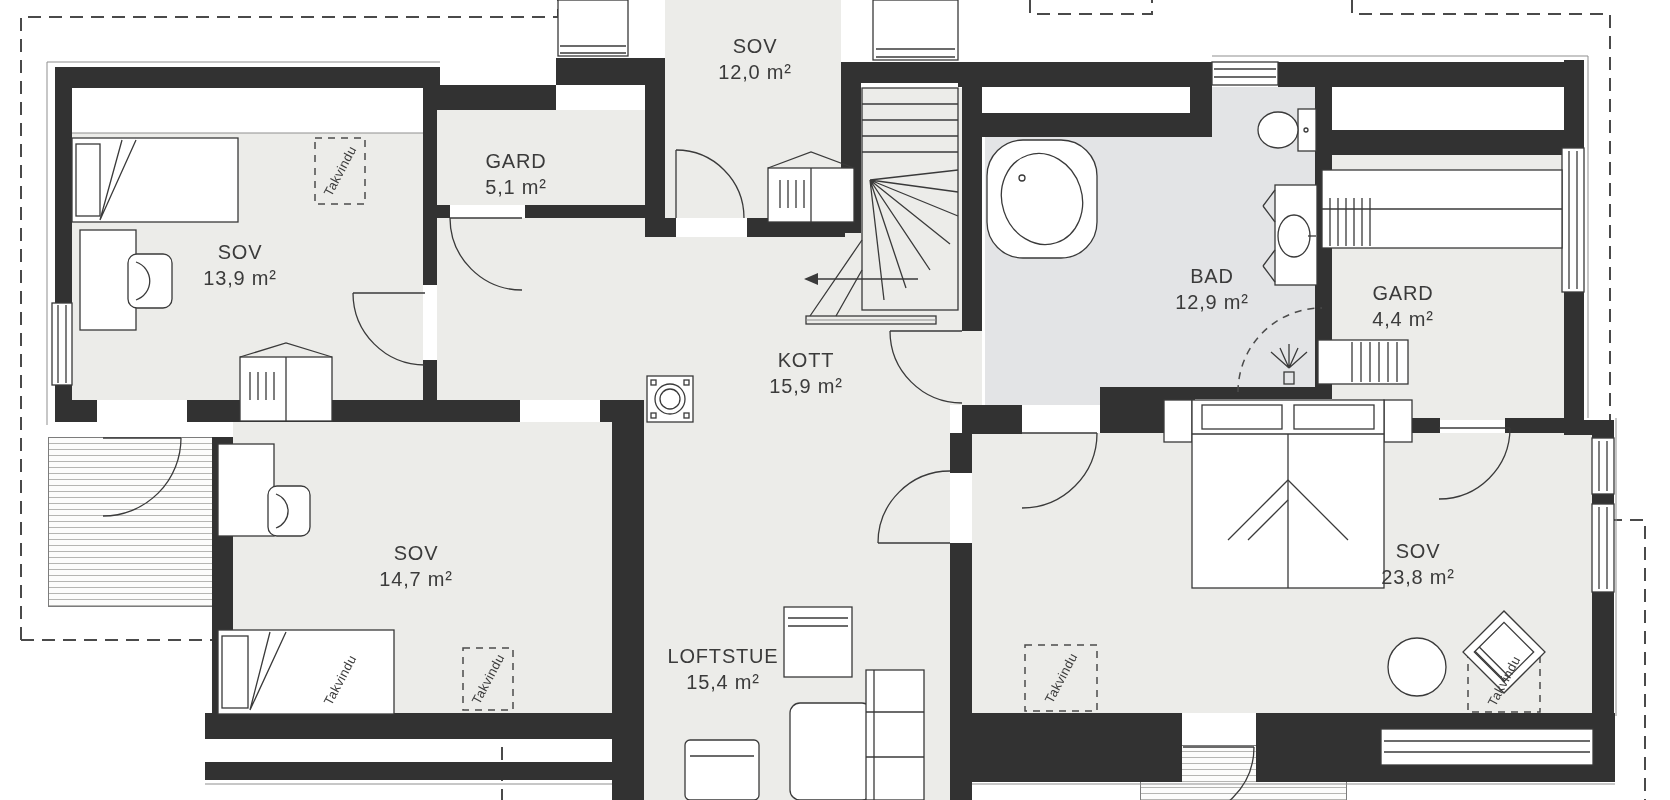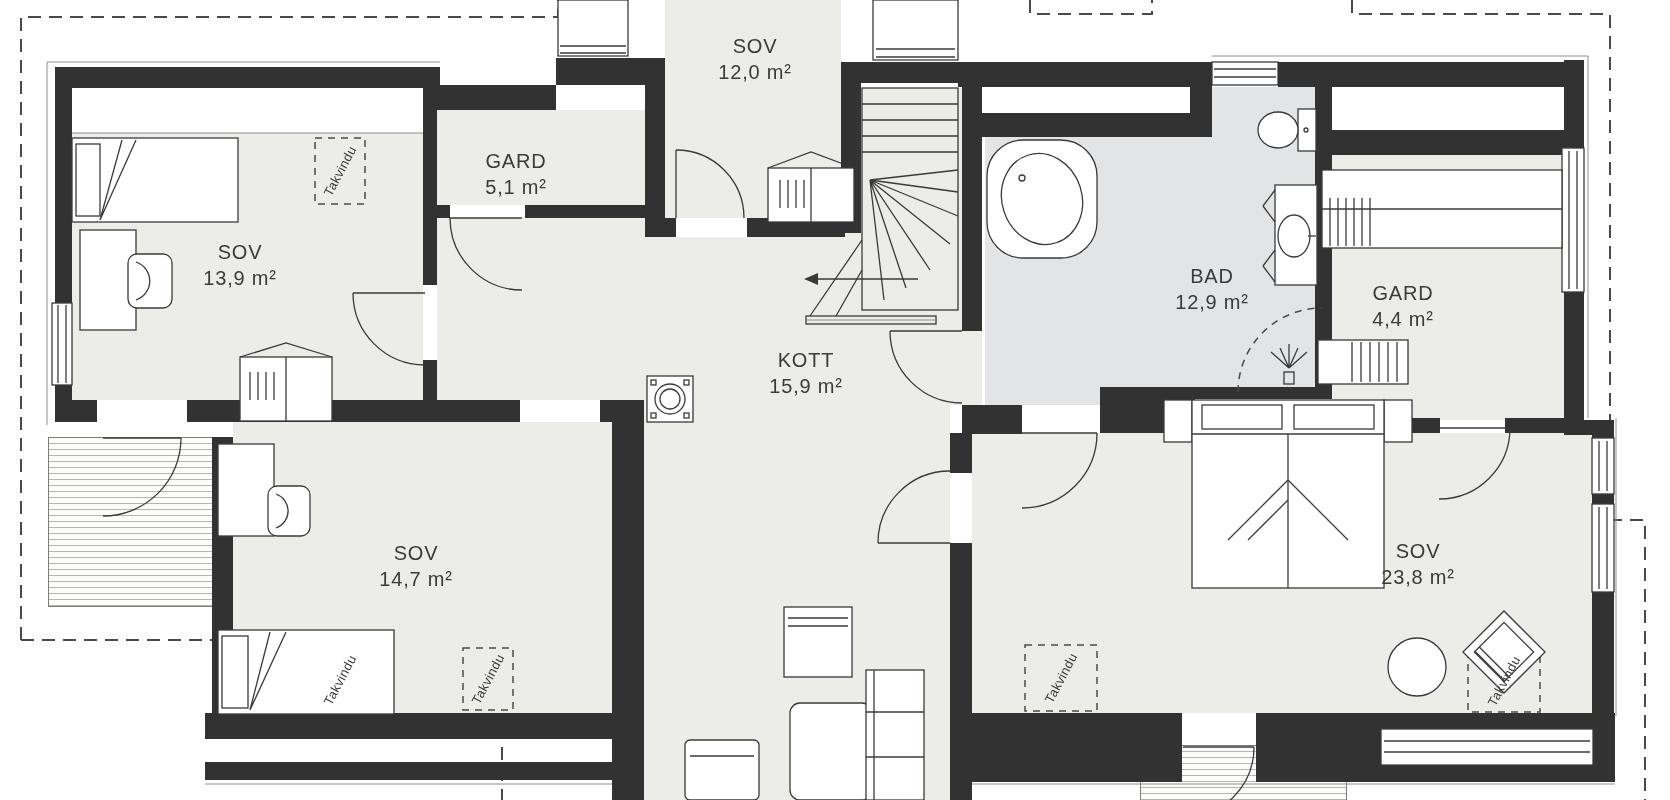--- a/index.html
+++ b/index.html
@@ -359,20 +359,24 @@
     <div>12,9 m²</div>
   </div>
   <div class="room-label" style="left:1403px;top:307px;">
     <div>GARD</div>
     <div>4,4 m²</div>
   </div>
   <div class="room-label" style="left:416px;top:567px;">
     <div>SOV</div>
     <div>14,7 m²</div>
   </div>
+  <div class="room-label" style="left:723px;top:670px;">
+    <div>LOFTSTUE</div>
+    <div>15,4 m²</div>
+  </div>
   <div class="room-label" style="left:1418px;top:565px;">
     <div>SOV</div>
     <div>23,8 m²</div>
   </div>
 
   <span class="takvindu" style="left:340px;top:171px;">Takvindu</span>
   <span class="takvindu" style="left:340px;top:680px;">Takvindu</span>
   <span class="takvindu" style="left:488px;top:679px;">Takvindu</span>
   <span class="takvindu" style="left:1061px;top:678px;">Takvindu</span>
   <span class="takvindu" style="left:1504px;top:681px;">Takvindu</span>

